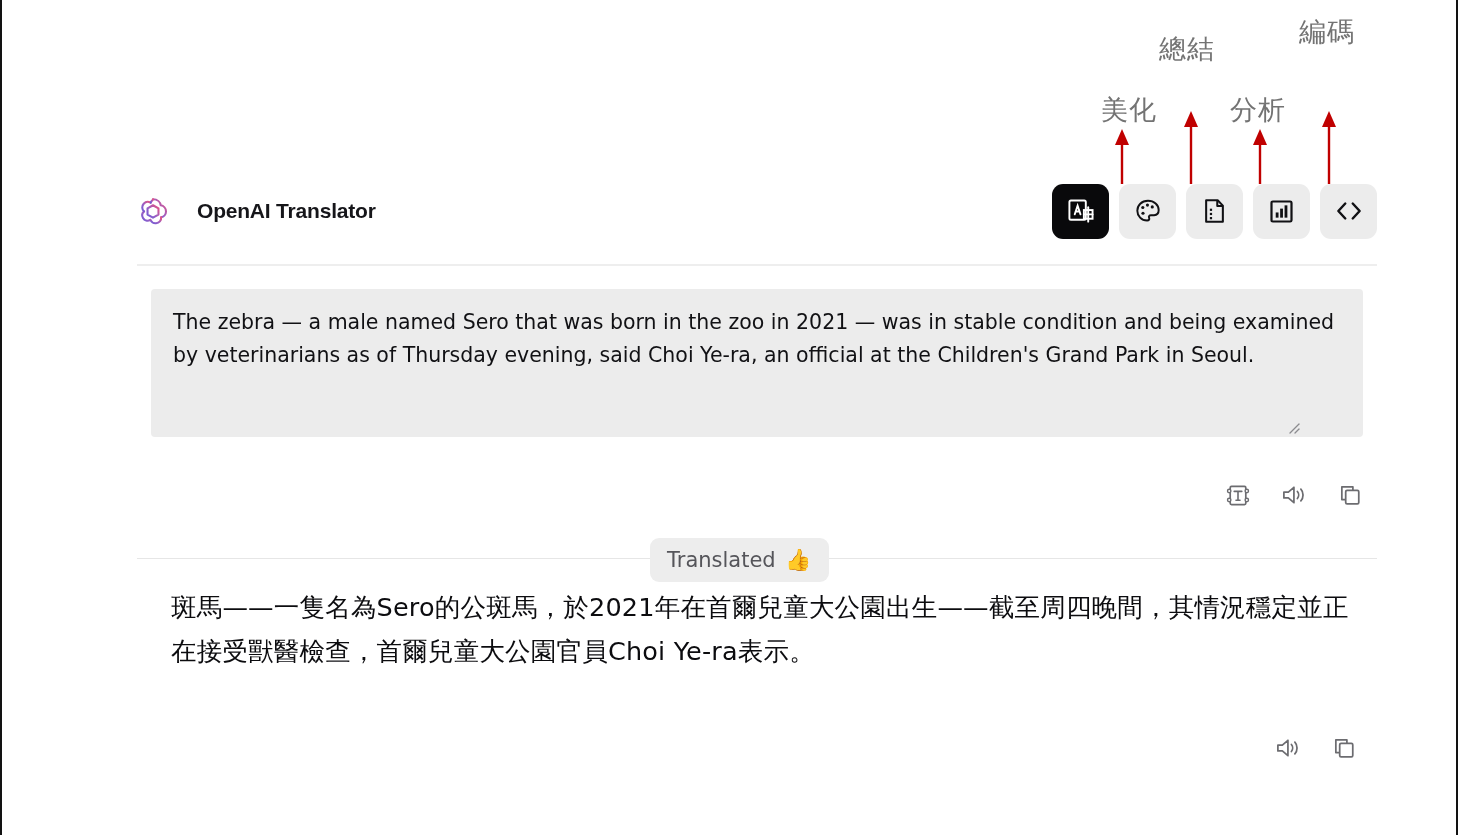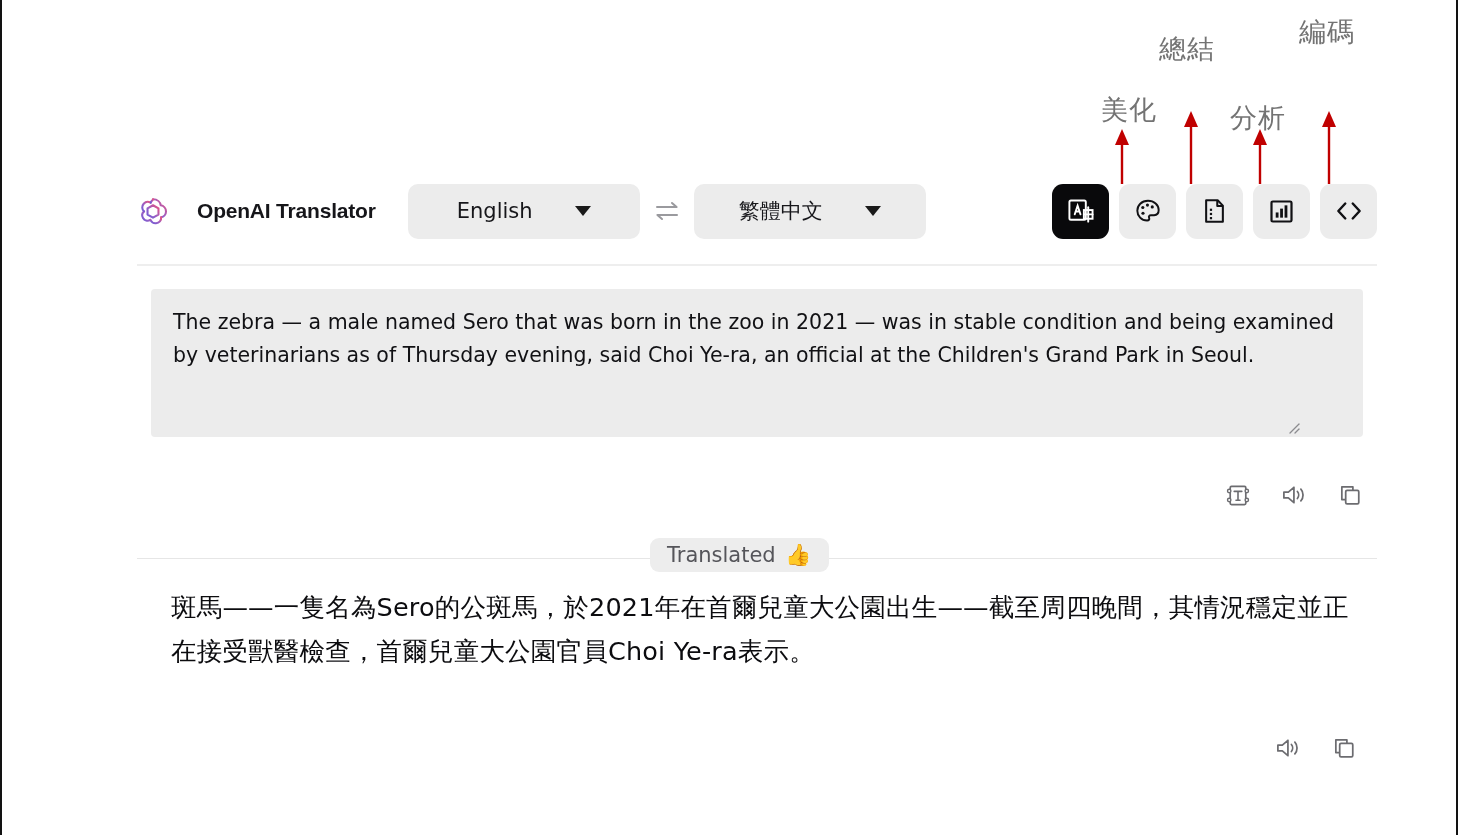--- a/index.html
+++ b/index.html
@@ -135,21 +135,21 @@
   
   .mid-divider {
     position: absolute;
     left: 135px; top: 558px;
     width: 1240px; height: 1px;
     background: #e6e6e6;
   }
   .status-badge {
     position: absolute;
     left: 648px; top: 538px;
-    height: 34px;
+    height: 44px;
     background: #ededed;
     border-radius: 9px;
     display: flex; align-items: center; gap: 10px;
     padding: 0 17px;
   }
   .status-badge .badge-text {
     font-size: 21px; color: #55555a;
     font-family: "DejaVu Sans", "Liberation Sans", sans-serif;
   }
   .status-badge .badge-emoji { font-size: 21px; }
@@ -169,21 +169,21 @@
   }
 </style>
 </head>
 <body>
 
 <div id="app">
 
   <div class="annot-layer">
     <div class="annot-label" style="left:1099px; top:92px;">美化</div>
     <div class="annot-label" style="left:1157px; top:31px;">總結</div>
-    <div class="annot-label" style="left:1228px; top:100px;">分析</div>
+    <div class="annot-label" style="left:1228px; top:92px;">分析</div>
     <div class="annot-label" style="left:1297px; top:14px;">編碼</div>
 
     <svg class="annot-arrow" style="left:1108px; top:128px;" width="24" height="56" viewBox="0 0 24 56">
       <line x1="12" y1="56" x2="12" y2="14" stroke="#c00000" stroke-width="2.4"></line>
       <polygon points="12,1 5,17 19,17" fill="#c00000"></polygon>
     </svg>
     <svg class="annot-arrow" style="left:1177px; top:110px;" width="24" height="74" viewBox="0 0 24 74">
       <line x1="12" y1="74" x2="12" y2="14" stroke="#c00000" stroke-width="2.4"></line>
       <polygon points="12,1 5,17 19,17" fill="#c00000"></polygon>
     </svg>
@@ -213,42 +213,20 @@
           <path d="M36.2 33.3 C36.8 38 33.2 42 28.6 42.3 C24.6 42.6 21.6 40.3 20 37.3"></path>
           <path d="M20 37.3 C16 39.6 11.2 38.2 9 34.4 C7 31 7.8 27 10.6 24.6"></path>
           <path d="M10.6 24.6 C7.2 21.6 7 16.6 10 13.2 C12.8 10 17.2 9.6 20.4 11.6"></path>
           <path d="M20.4 11.6 C21.8 8.4 24.8 6.5 24 6.5"></path>
           <path d="M24 15.4 L32.2 20.2 L32.2 29.4 L24 34 L15.8 29.4 L15.8 20.2 Z"></path>
         </g>
       </svg>
       <span class="brand-name">OpenAI Translator</span>
     </div>
 
-    <div class="lang-group">
-      <div class="lang-select">
-        <span class="lang-text">English</span>
-        <span class="caret"></span>
-      </div>
-
-      <div class="swap-btn">
-        <svg width="28" height="22" viewBox="0 0 28 22">
-          <g stroke="#9a9a9e" stroke-width="2" fill="none" stroke-linecap="round" stroke-linejoin="round">
-            <path d="M4 7 H23"></path>
-              <path d="M19 3 L23.6 7"></path>
-            <path d="M24 15 H5"></path>
-              <path d="M9 19 L4.4 15"></path>
-          </g>
-        </svg>
-      </div>
-
-      <div class="lang-select">
-        <span class="lang-text">繁體中文</span>
-        <span class="caret"></span>
-      </div>
-    </div>
 
     <div class="tool-group">
 
       <div class="tool-btn active">
         <svg width="27" height="27" viewBox="0 0 28 28">
           <rect x="2.5" y="2.5" width="17" height="20" rx="1.6" fill="none" stroke="#ffffff" stroke-width="2"></rect>
           <path d="M8 17 L11 8 L14 17 M9.2 14 H12.9" fill="none" stroke="#ffffff" stroke-width="1.9" stroke-linecap="round"></path>
           <g fill="none" stroke="#ffffff" stroke-width="2" stroke-linecap="round">
             <rect x="17.5" y="12.5" width="9" height="9"></rect>
             <path d="M22 9.5 V24.5"></path>

